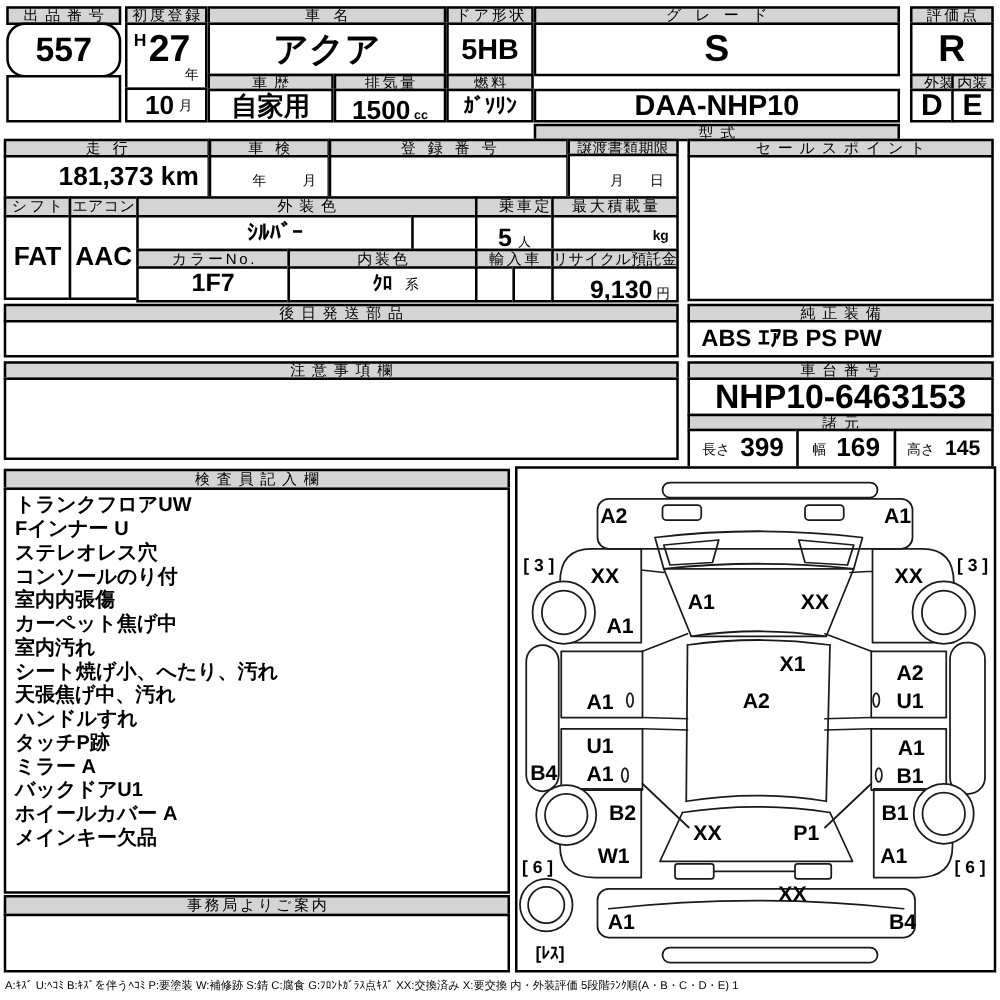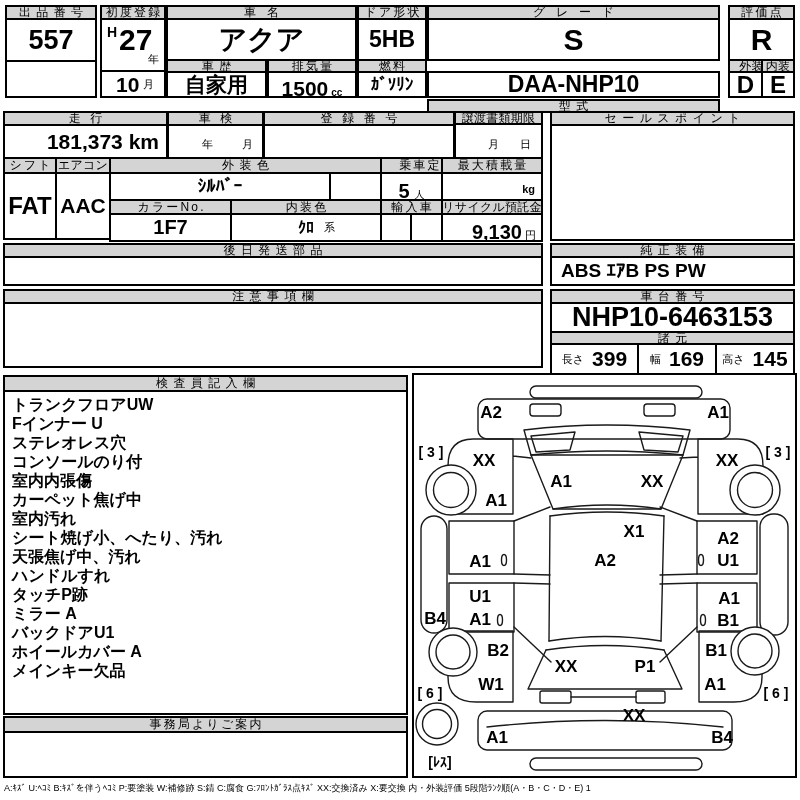--- a/index.html
+++ b/index.html
@@ -17,21 +17,21 @@
   .mark.sm{font-size:14px;}
   #legend{position:absolute;left:4px;top:782px;width:792px;font-size:9px;white-space:nowrap;}
   svg{position:absolute;left:0;top:0;}
 </style>
 </head>
 <body>
 
 <div id="sheet">
 
   <div class="cell hdr" style="left:5px;top:5px;width:92px;height:15px;">出品番号</div>
-  <div class="cell val" style="left:5px;top:18px;width:92px;height:44px;font-size:27px;">557</div>
+  <div class="cell val" style="left:5px;top:18px;width:92px;height:44px;font-size:27px;border-radius:15px;">557</div>
   <div class="cell" style="left:5px;top:60px;width:92px;height:38px;"></div>
 
   <div class="cell hdr mid" style="left:100px;top:5px;width:66px;height:15px;">初度登録</div>
   <div class="cell" style="left:100px;top:18px;width:66px;height:54px;">
     <span style="position:absolute;left:5px;top:4px;font-weight:bold;font-size:14px;">H</span>
     <span style="position:absolute;left:17px;top:3px;font-weight:bold;font-size:30px;">27</span>
     <span style="position:absolute;right:5px;bottom:3px;font-size:11px;">年</span>
   </div>
   <div class="cell" style="left:100px;top:70px;width:66px;height:28px;">
     <span style="position:absolute;left:14px;top:1px;font-weight:bold;font-size:21px;">10</span>
@@ -75,21 +75,21 @@
   <div class="cell hdr" style="left:263px;top:111px;width:192px;height:15px;letter-spacing:0.8em;padding-left:0.8em;text-align:right;">登録番号</div>
   <div class="cell" style="left:263px;top:124px;width:192px;height:35px;"></div>
   <div class="cell hdr tight" style="left:454px;top:111px;width:89px;height:14px;">譲渡書類期限</div>
   <div class="cell" style="left:454px;top:123px;width:89px;height:36px;">
     <span style="position:absolute;right:42px;bottom:5px;font-size:11px;">月</span>
     <span style="position:absolute;right:10px;bottom:5px;font-size:11px;">日</span>
   </div>
 
   <div class="cell hdr mid" style="left:3px;top:157px;width:54px;height:17px;">シフト</div>
   <div class="cell hdr tight" style="left:55px;top:157px;width:56px;height:17px;">エアコン</div>
-  <div class="cell val" style="left:3px;top:172px;width:54px;height:68px;font-size:24px;">FAT</div>
+  <div class="cell val" style="left:3px;top:172px;width:54px;height:68px;font-size:21px;">FAT</div>
   <div class="cell val" style="left:55px;top:172px;width:56px;height:68px;font-size:21px;">AAC</div>
 
   <div class="cell hdr" style="left:109px;top:157px;width:273px;height:17px;">外装色</div>
   <div class="cell val" style="left:109px;top:172px;width:222px;height:29px;font-size:18px;">ｼﾙﾊﾞｰ</div>
   <div class="cell" style="left:329px;top:172px;width:53px;height:29px;"></div>
   <div class="cell hdr mid" style="left:380px;top:157px;width:63px;height:17px;padding-left:32px;">乗車定員</div>
   <div class="cell val" style="left:380px;top:172px;width:63px;height:29px;gap:5px;align-items:baseline;padding-top:6px;">
     <span style="font-size:20px;">5</span>
     <span style="font-size:10px;font-weight:normal;">人</span>
   </div>
@@ -130,21 +130,21 @@
   <div class="cell val" style="left:550px;top:343px;width:89px;height:32px;gap:8px;">
     <span style="font-size:11px;font-weight:normal;">長さ</span>
     <span style="font-size:21px;">399</span>
   </div>
   <div class="cell val" style="left:637px;top:343px;width:80px;height:32px;gap:8px;">
     <span style="font-size:11px;font-weight:normal;">幅</span>
     <span style="font-size:21px;">169</span>
   </div>
   <div class="cell val" style="left:715px;top:343px;width:80px;height:32px;gap:8px;">
     <span style="font-size:11px;font-weight:normal;">高さ</span>
-    <span style="font-size:21px;">145</span>
+    <span style="font-size:17px;">145</span>
   </div>
 
   <div class="cell hdr" style="left:3px;top:375px;width:405px;height:17px;">検査員記入欄</div>
   <div class="cell list" style="left:3px;top:390px;width:405px;height:325px;">
     <div>トランクフロアUW</div>
     <div>Fインナー U</div>
     <div>ステレオレス穴</div>
     <div>コンソールのり付</div>
     <div>室内内張傷</div>
     <div>カーペット焦げ中</div>

